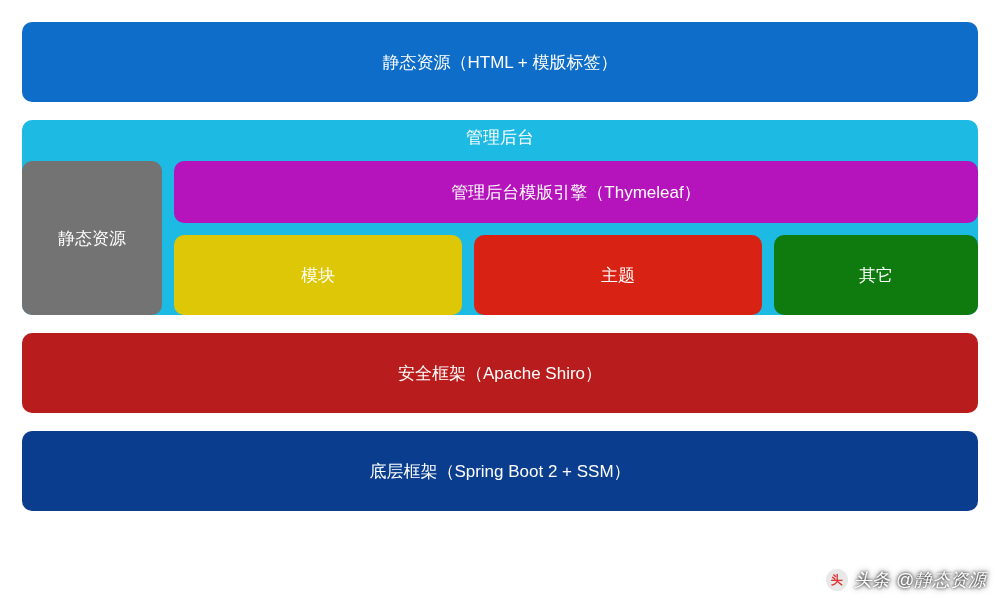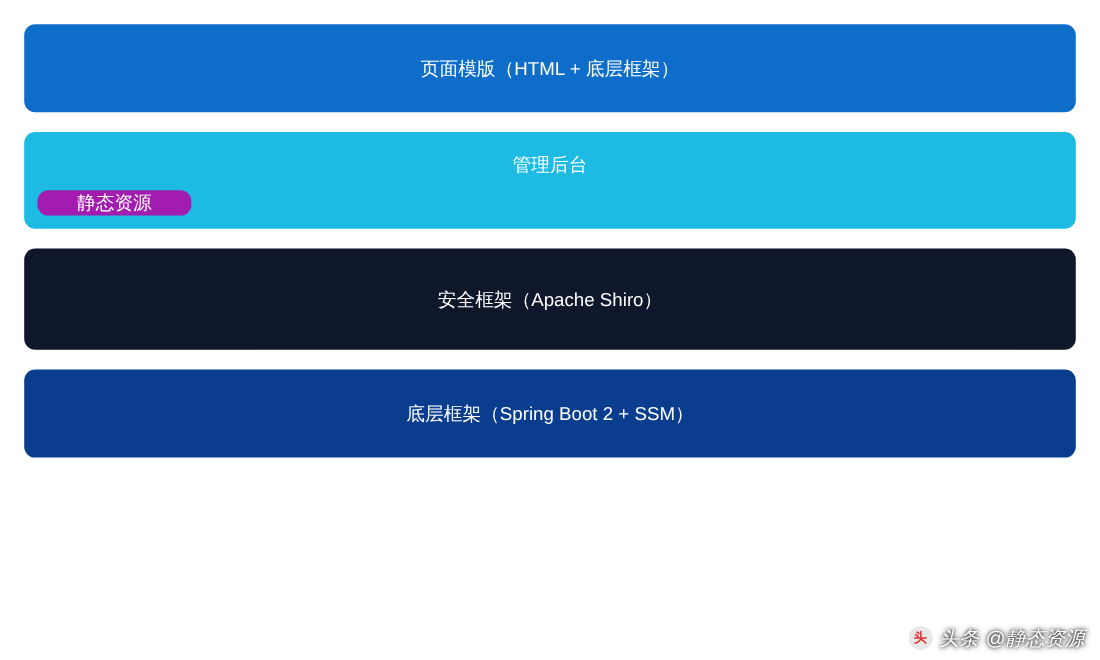--- a/index.html
+++ b/index.html
@@ -27,38 +27,37 @@
       justify-content: center;
       font-size: 17px;
       font-weight: 400;
     }
     .layer-template {
       background: #0d6dc8;
       height: 80px;
     }
     .layer-admin {
       background: #1dbae3;
-      padding: 12px;
       display: flex;
       flex-direction: column;
       align-items: stretch;
     }
     .admin-title {
       text-align: center;
       color: #fff;
       padding: 6px 0 12px 0;
       font-size: 17px;
     }
     .admin-body {
       display: flex;
       gap: 12px;
       flex: 1;
     }
     .static-res {
-      background: #a21caf;
+      background: #737373;
       border-radius: 10px;
       width: 140px;
       display: flex;
       align-items: center;
       justify-content: center;
       color: #fff;
       font-size: 17px;
     }
     .admin-right {
       flex: 1;
@@ -96,22 +95,22 @@
     }
     .block-theme {
       background: #d82314;
       flex: 1.2;
     }
     .block-other {
       background: #0f7b0f;
       flex: 0.85;
     }
     .layer-security {
-      background: #0f172a;
-      height: 92px;
+      background: #b91c1c;
+      height: 80px;
     }
     .layer-base {
       background: #0b3d8f;
       height: 80px;
       text-align: center;
     }
     .watermark {
       position: fixed;
       bottom: 8px;
       right: 14px;
@@ -138,28 +137,44 @@
       font-weight: bold;
       text-shadow: none;
     }
   </style>
 </head>
 <body>
 
 <div class="container">
 
   <div class="layer layer-template">
-    <span>页面模版（HTML + 底层框架）</span>
+    <span>静态资源（HTML + 模版标签）</span>
   </div>
 
   <div class="layer layer-admin">
     <div class="admin-title">管理后台</div>
     <div class="admin-body">
       <div class="static-res">
         <span>静态资源</span>
+      </div>
+      <div class="admin-right">
+        <div class="template-engine">
+          <span>管理后台模版引擎（Thymeleaf）</span>
+        </div>
+        <div class="sub-row">
+          <div class="sub-block block-module">
+            <span>模块</span>
+          </div>
+          <div class="sub-block block-theme">
+            <span>主题</span>
+          </div>
+          <div class="sub-block block-other">
+            <span>其它</span>
+          </div>
+        </div>
       </div>
     </div>
   </div>
 
   <div class="layer layer-security">
     <span>安全框架（Apache Shiro）</span>
   </div>
 
   <div class="layer layer-base">
     <span>底层框架（Spring Boot 2 + SSM）</span>

